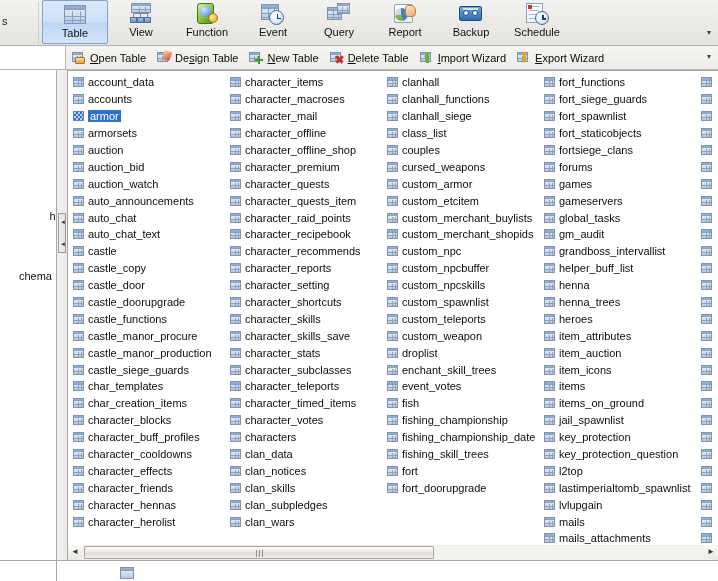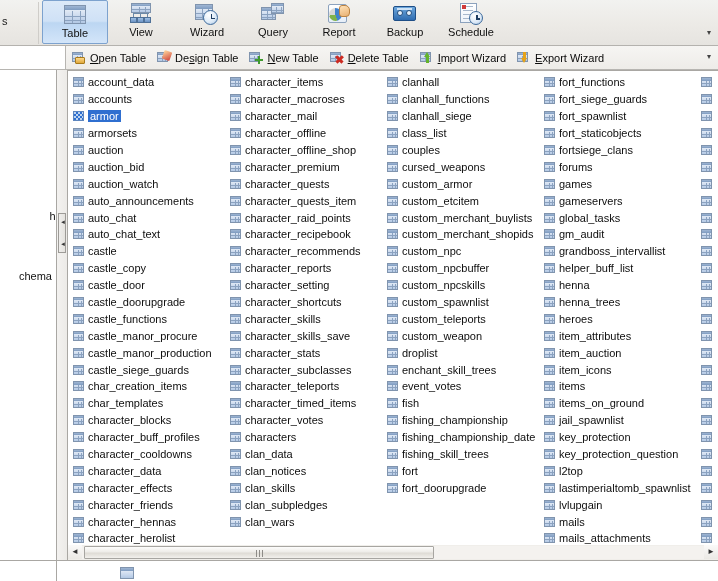--- a/index.html
+++ b/index.html
@@ -196,33 +196,43 @@
               <div style="position: absolute; left: 16px; top: 15px; width: 7px; height: 6px; background: linear-gradient(rgb(159, 192, 228), rgb(108, 147, 196)); border: 1px solid rgb(79, 113, 152); box-sizing: border-box;"></div>
               <div style="position: absolute; left: 19px; top: 11px; width: 1px; height: 4px; background: rgb(107, 137, 168);"></div>
               <div style="position: absolute; left: 5px; top: 11px; width: 16px; height: 1px; background: rgb(107, 137, 168);"></div>
             </div>
           </div>
           <div class="rb-label">View</div>
         </div>
         <div class="rb-tab">
           <div class="rb-ico">
             <div style="position: relative; width: 26px; height: 24px;">
+              <div style="position: absolute; left: 3px; top: 1px; width: 17px; height: 21px; border-radius: 3px; background: linear-gradient(135deg, rgb(216, 240, 168), rgb(136, 193, 58) 55%, rgb(76, 138, 28)); border: 1px solid rgb(63, 122, 22); box-sizing: border-box;"></div>
+              <div style="position: absolute; left: 6px; top: 4px; width: 11px; height: 11px; border-radius: 50%; background: radial-gradient(circle at 35% 30%, rgb(207, 232, 255), rgb(63, 127, 208));"></div>
+              <div style="position: absolute; left: 14px; top: 11px; width: 10px; height: 10px; border-radius: 50%; background: radial-gradient(circle at 40% 35%, rgb(255, 233, 160), rgb(224, 161, 21)); border: 1px solid rgb(166, 115, 11); box-sizing: border-box;"></div>
+            </div>
+          </div>
+          <div class="rb-label">Function</div>
+        </div>
+        <div class="rb-tab">
+          <div class="rb-ico">
+            <div style="position: relative; width: 26px; height: 24px;">
               <div class="tblico" style="width: 18px; height: 16px; position: absolute; left: 1px; top: 2px;">
                 <div class="gl" style="left: 6px; top: 4px; width: 1px; height: 12px;"></div>
                 <div class="gl" style="left: 12px; top: 4px; width: 1px; height: 12px;"></div>
                 <div class="gl" style="top: 8px; left: 0px; height: 1px; width: 18px;"></div>
                 <div class="gl" style="top: 12px; left: 0px; height: 1px; width: 18px;"></div>
               </div>
               <div style="position: absolute; left: 9px; top: 8px; width: 15px; height: 15px; border-radius: 50%; background: radial-gradient(circle at 38% 32%, rgb(255, 255, 255), rgb(219, 233, 247) 60%, rgb(157, 186, 219)); border: 1.5px solid rgb(62, 106, 155); box-sizing: border-box;">
                 <div style="position: absolute; left: 6.5px; top: 3.3px; width: 1.5px; height: 4.5px; background: rgb(29, 60, 97);"></div>
                 <div style="position: absolute; left: 6.5px; top: 6.5px; width: 4.5px; height: 1.5px; background: rgb(29, 60, 97);"></div>
               </div>
             </div>
           </div>
-          <div class="rb-label">Wizard</div>
+          <div class="rb-label">Event</div>
         </div>
         <div class="rb-tab">
           <div class="rb-ico">
             <div style="position: relative; width: 26px; height: 24px;">
               <div class="tblico" style="width: 15px; height: 13px; position: absolute; left: 1px; top: 5px;">
                 <div class="gl" style="left: 5px; top: 3px; width: 1px; height: 10px;"></div>
                 <div class="gl" style="left: 10px; top: 3px; width: 1px; height: 10px;"></div>
                 <div class="gl" style="top: 6px; left: 0px; height: 1px; width: 15px;"></div>
                 <div class="gl" style="top: 9px; left: 0px; height: 1px; width: 15px;"></div>
               </div>
@@ -587,42 +597,42 @@
           </div>
           <div class="litem">
             <div class="ico">
               <div class="tblico" style="width: 11px; height: 10px; display: block;">
                 <div class="gl" style="left: 4px; top: 3px; width: 1px; height: 7px;"></div>
                 <div class="gl" style="left: 7px; top: 3px; width: 1px; height: 7px;"></div>
                 <div class="gl" style="top: 5px; left: 0px; height: 1px; width: 11px;"></div>
                 <div class="gl" style="top: 8px; left: 0px; height: 1px; width: 11px;"></div>
               </div>
             </div>
+            <span class="lbl">char_templates</span>
+          </div>
+          <div class="litem">
+            <div class="ico">
+              <div class="tblico" style="width: 11px; height: 10px; display: block;">
+                <div class="gl" style="left: 4px; top: 3px; width: 1px; height: 7px;"></div>
+                <div class="gl" style="left: 7px; top: 3px; width: 1px; height: 7px;"></div>
+                <div class="gl" style="top: 5px; left: 0px; height: 1px; width: 11px;"></div>
+                <div class="gl" style="top: 8px; left: 0px; height: 1px; width: 11px;"></div>
+              </div>
+            </div>
             <span class="lbl">char_creation_items</span>
           </div>
           <div class="litem">
             <div class="ico">
               <div class="tblico" style="width: 11px; height: 10px; display: block;">
                 <div class="gl" style="left: 4px; top: 3px; width: 1px; height: 7px;"></div>
                 <div class="gl" style="left: 7px; top: 3px; width: 1px; height: 7px;"></div>
                 <div class="gl" style="top: 5px; left: 0px; height: 1px; width: 11px;"></div>
                 <div class="gl" style="top: 8px; left: 0px; height: 1px; width: 11px;"></div>
               </div>
             </div>
-            <span class="lbl">char_templates</span>
-          </div>
-          <div class="litem">
-            <div class="ico">
-              <div class="tblico" style="width: 11px; height: 10px; display: block;">
-                <div class="gl" style="left: 4px; top: 3px; width: 1px; height: 7px;"></div>
-                <div class="gl" style="left: 7px; top: 3px; width: 1px; height: 7px;"></div>
-                <div class="gl" style="top: 5px; left: 0px; height: 1px; width: 11px;"></div>
-                <div class="gl" style="top: 8px; left: 0px; height: 1px; width: 11px;"></div>
-              </div>
-            </div>
             <span class="lbl">character_blocks</span>
           </div>
           <div class="litem">
             <div class="ico">
               <div class="tblico" style="width: 11px; height: 10px; display: block;">
                 <div class="gl" style="left: 4px; top: 3px; width: 1px; height: 7px;"></div>
                 <div class="gl" style="left: 7px; top: 3px; width: 1px; height: 7px;"></div>
                 <div class="gl" style="top: 5px; left: 0px; height: 1px; width: 11px;"></div>
                 <div class="gl" style="top: 8px; left: 0px; height: 1px; width: 11px;"></div>
               </div>
@@ -632,31 +642,20 @@
           <div class="litem">
             <div class="ico">
               <div class="tblico" style="width: 11px; height: 10px; display: block;">
                 <div class="gl" style="left: 4px; top: 3px; width: 1px; height: 7px;"></div>
                 <div class="gl" style="left: 7px; top: 3px; width: 1px; height: 7px;"></div>
                 <div class="gl" style="top: 5px; left: 0px; height: 1px; width: 11px;"></div>
                 <div class="gl" style="top: 8px; left: 0px; height: 1px; width: 11px;"></div>
               </div>
             </div>
             <span class="lbl">character_cooldowns</span>
-          </div>
-          <div class="litem">
-            <div class="ico">
-              <div class="tblico" style="width: 11px; height: 10px; display: block;">
-                <div class="gl" style="left: 4px; top: 3px; width: 1px; height: 7px;"></div>
-                <div class="gl" style="left: 7px; top: 3px; width: 1px; height: 7px;"></div>
-                <div class="gl" style="top: 5px; left: 0px; height: 1px; width: 11px;"></div>
-                <div class="gl" style="top: 8px; left: 0px; height: 1px; width: 11px;"></div>
-              </div>
-            </div>
-            <span class="lbl">character_data</span>
           </div>
           <div class="litem">
             <div class="ico">
               <div class="tblico" style="width: 11px; height: 10px; display: block;">
                 <div class="gl" style="left: 4px; top: 3px; width: 1px; height: 7px;"></div>
                 <div class="gl" style="left: 7px; top: 3px; width: 1px; height: 7px;"></div>
                 <div class="gl" style="top: 5px; left: 0px; height: 1px; width: 11px;"></div>
                 <div class="gl" style="top: 8px; left: 0px; height: 1px; width: 11px;"></div>
               </div>
             </div>

